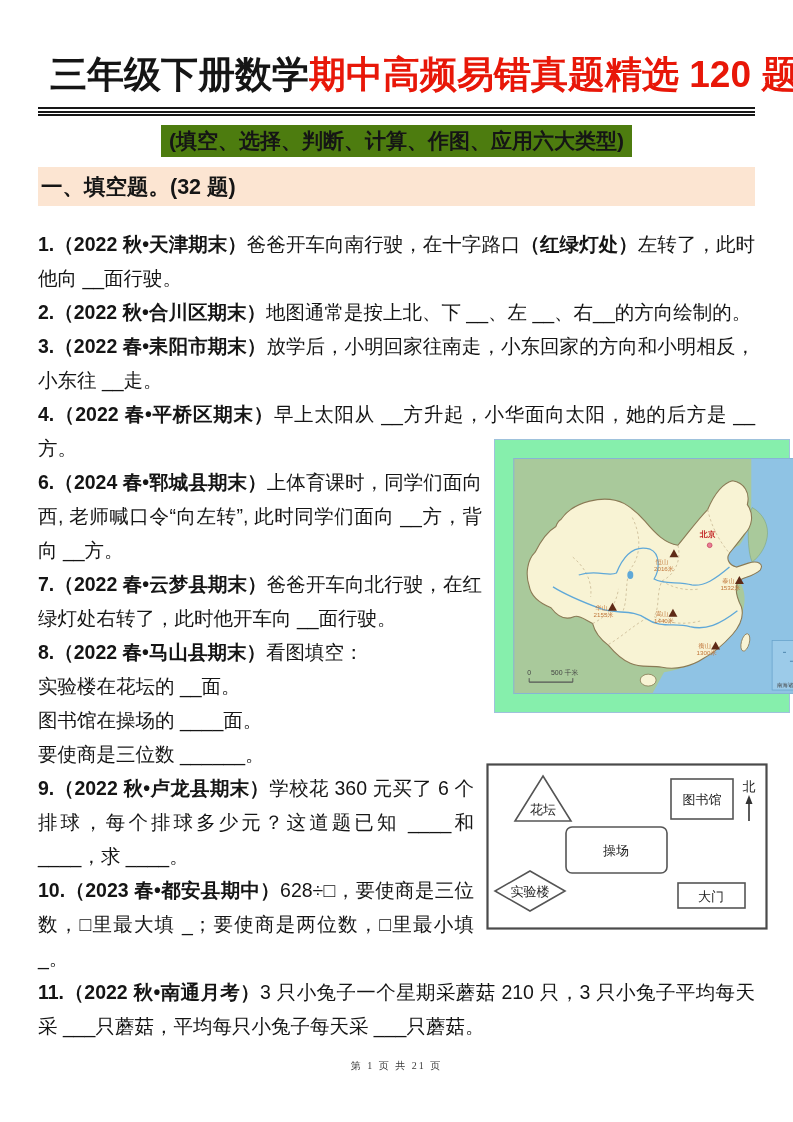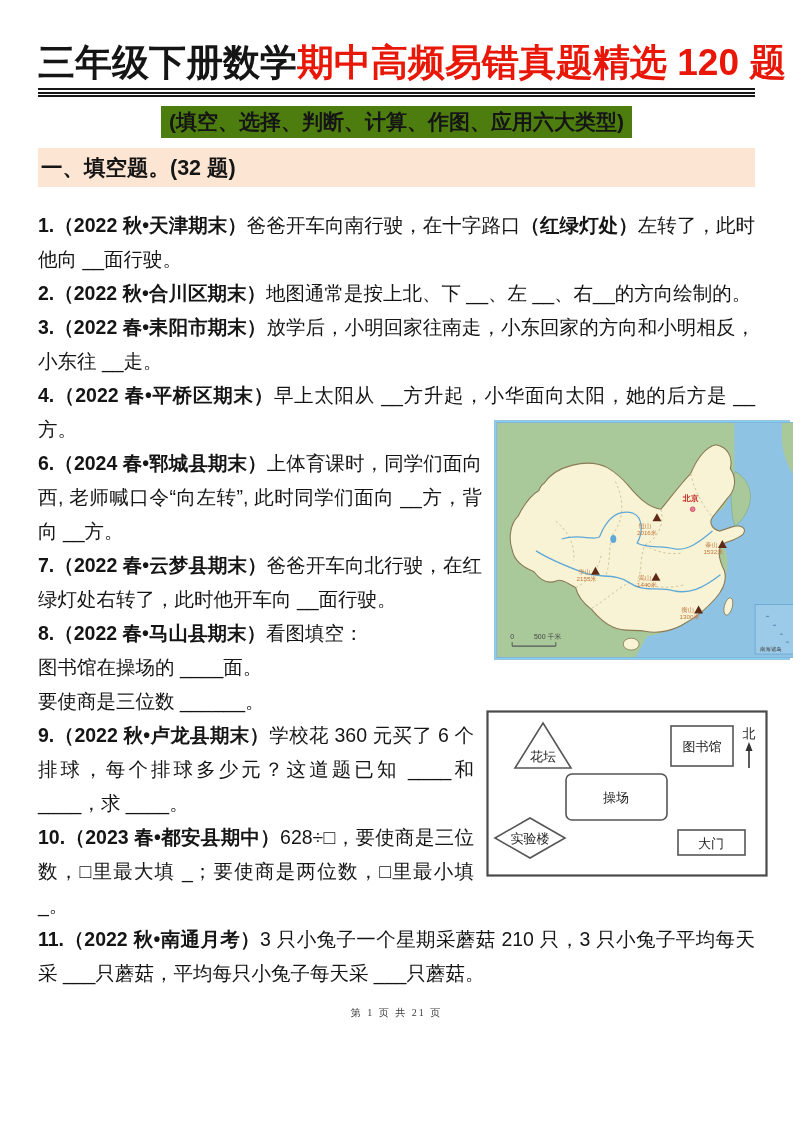--- a/index.html
+++ b/index.html
@@ -2,38 +2,38 @@
 <html><head>
 <meta charset="utf-8">
 <style>
   html,body{margin:0;padding:0;background:#fff;}
   .page{
     width:793px;height:1122px;box-sizing:border-box;
     padding:42px 38px 0 38px;background:#fff;overflow:hidden;
     font-family:"Liberation Sans","DejaVu Sans",sans-serif;color:#151515;
   }
   
-  .title{margin:0;text-align:left;font-size:37px;font-weight:bold;
+  .title{margin:12px;text-align:left;font-size:37px;font-weight:bold;
     line-height:1.12;white-space:nowrap;letter-spacing:0;}
   .title-red{color:#e81708;}
   .title-rule{height:9px;margin-top:5px;
     background:linear-gradient(#161616 0 2.4px,transparent 2.4px 4.2px,
       #161616 4.2px 5.8px,transparent 5.8px 7.4px,#161616 7.4px 9px);}
   .subtitle-row{text-align:center;margin-top:9px;}
   .subtitle{display:inline-block;background:#4d7c0f;font-weight:bold;
     font-size:21px;padding:2px 8px;}
   .section-bar{background:#fce5d2;font-weight:bold;font-size:21.5px;
     padding:5px 4px 5px 3px;margin-top:10px;}
   
   .body-text{margin-top:21px;}
   p.q{margin:0;font-size:19.5px;line-height:34px;text-align:justify;}
   p.q b{font-weight:bold;}
   
   .map-fig{float:right;width:296px;margin:-26px -35px 6px 12px;
-    border:1px solid #9fc2dc;background:#7dd3fc;padding:1px;box-sizing:border-box;}
+    border:1px solid #9fc2dc;background:#86efac;padding:18px;box-sizing:border-box;}
   .map-fig svg{display:block;}
   .campus-fig{float:right;clear:right;margin:44px -13px 8px 12px;}
   .campus-fig svg{display:block;background:#fff;}
   
   .footer{clear:both;text-align:center;
     font-family:"Liberation Serif","DejaVu Serif",serif;
     font-size:10px;color:#3c3c3c;letter-spacing:2px;padding-top:16px;}
   
   .map-small-label{font-family:"Liberation Sans",sans-serif;fill:#444;}
   .mt-label{font-family:"Liberation Sans",sans-serif;fill:#c0763a;}
@@ -162,20 +162,21 @@
         <text x="44" y="133" text-anchor="middle" class="campus-label">实验楼</text>
 
         <rect x="192" y="120" width="67" height="25" fill="none" stroke="#555" stroke-width="1.6"></rect>
         <text x="225" y="138" text-anchor="middle" class="campus-label">大门</text>
       </svg>
     </div>
 
     <p class="q"><b>7.（2022 春•云梦县期末）</b><span>爸爸开车向北行驶，在红绿灯处右转了，此时他开车向 __面行驶。</span></p>
 
     <p class="q"><b>8.（2022 春•马山县期末）</b><span>看图填空：</span></p>
+    <p class="q">实验楼在花坛的 __面。</p>
     <p class="q">图书馆在操场的 ____面。</p>
     <p class="q">要使商是三位数 ______。</p>
 
     <p class="q"><b>9.（2022 秋•卢龙县期末）</b><span>学校花 360 元买了 6 个排球，每个排球多少元？这道题已知 ____和 ____，求 ____。</span></p>
 
     <p class="q"><b>10.（2023 春•都安县期中）</b><span>628÷□，要使商是三位数，□里最大填 _；要使商是两位数，□里最小填 _。</span></p>
 
     <p class="q"><b>11.（2022 秋•南通月考）</b><span>3 只小兔子一个星期采蘑菇 210 只，3 只小兔子平均每天采 ___只蘑菇，平均每只小兔子每天采 ___只蘑菇。</span></p>
 
   </div>

